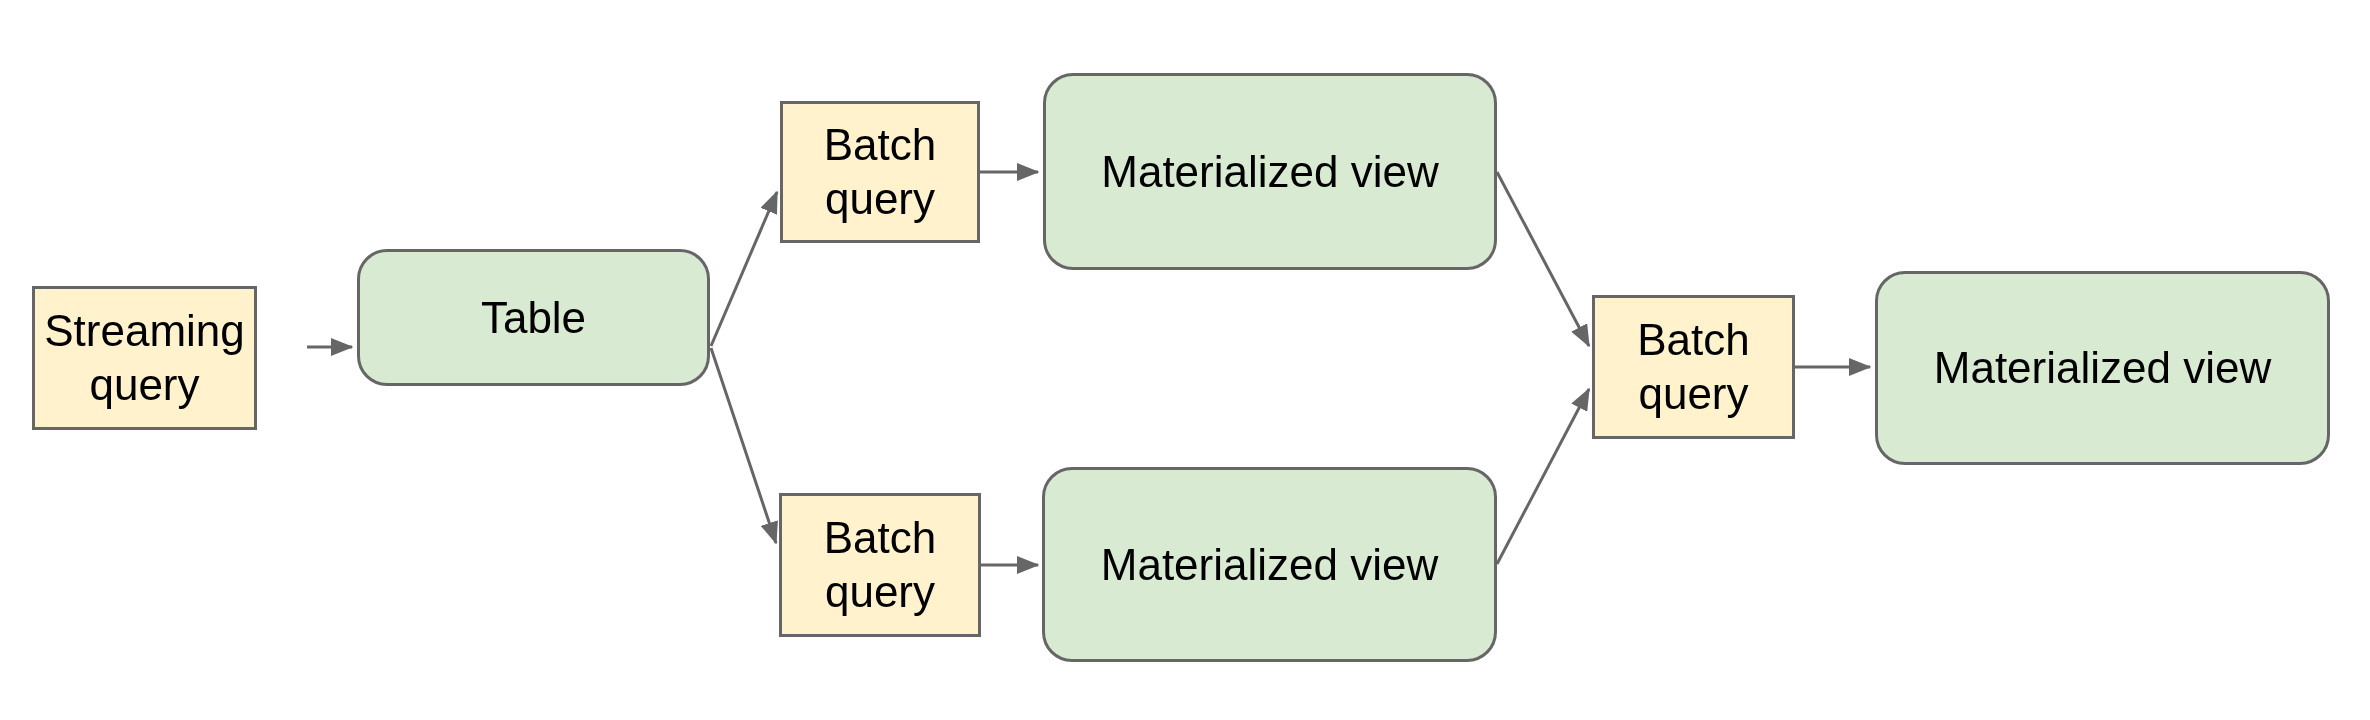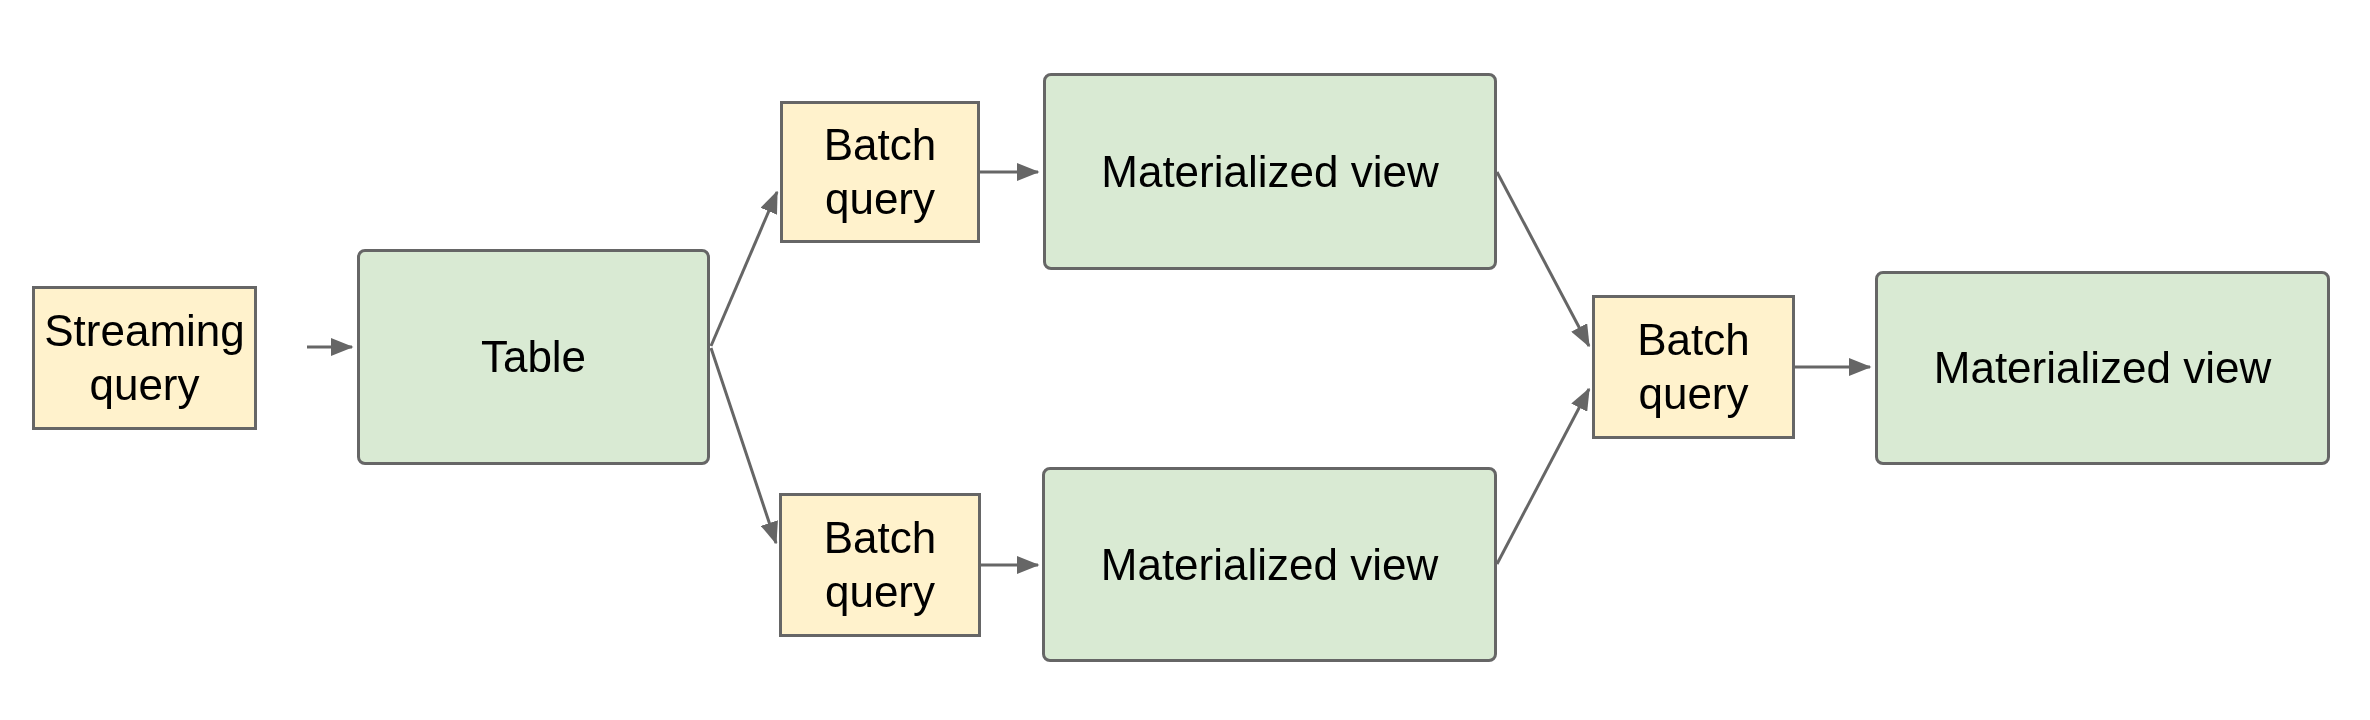--- a/index.html
+++ b/index.html
@@ -29,21 +29,21 @@
     padding: 0 8px;
   }
   .node.query {
     background: var(--query-fill, #fff2cc);
     border: 3px solid var(--query-border, #666666);
     justify-content: center;
   }
   .node.view {
     background: var(--view-fill, #d9ead3);
     border: 3px solid var(--view-border, #666666);
-    border-radius: 8px;
+    border-radius: 30px;
     text-align: right;
   }
 </style>
 </head>
 <body>
 
 <div class="canvas">
 
   <svg class="edges" viewBox="0 0 2370 720" xmlns="http://www.w3.org/2000/svg">
     <defs>
@@ -60,21 +60,21 @@
       <line x1="1497" y1="172" x2="1589" y2="346" marker-end="url(#arrowhead)"></line>
       <line x1="1497" y1="564" x2="1589" y2="389" marker-end="url(#arrowhead)"></line>
       <line x1="1795" y1="367" x2="1870" y2="367" marker-end="url(#arrowhead)"></line>
     </g>
   </svg>
 
   <div class="node query" style="left:32px; top:286px; width:225px; height:144px;">
     <span>Streaming query</span>
   </div>
 
-  <div class="node view" style="left:357px; top:249px; width:353px; height:216px;">
+  <div class="node view" style="left:357px; top:249px; width:353px; height:137px;">
     <span>Table</span>
   </div>
 
   <div class="node query" style="left:780px; top:101px; width:200px; height:142px;">
     <span>Batch query</span>
   </div>
 
   <div class="node view" style="left:1043px; top:73px; width:454px; height:197px;">
     <span>Materialized view</span>
   </div>

